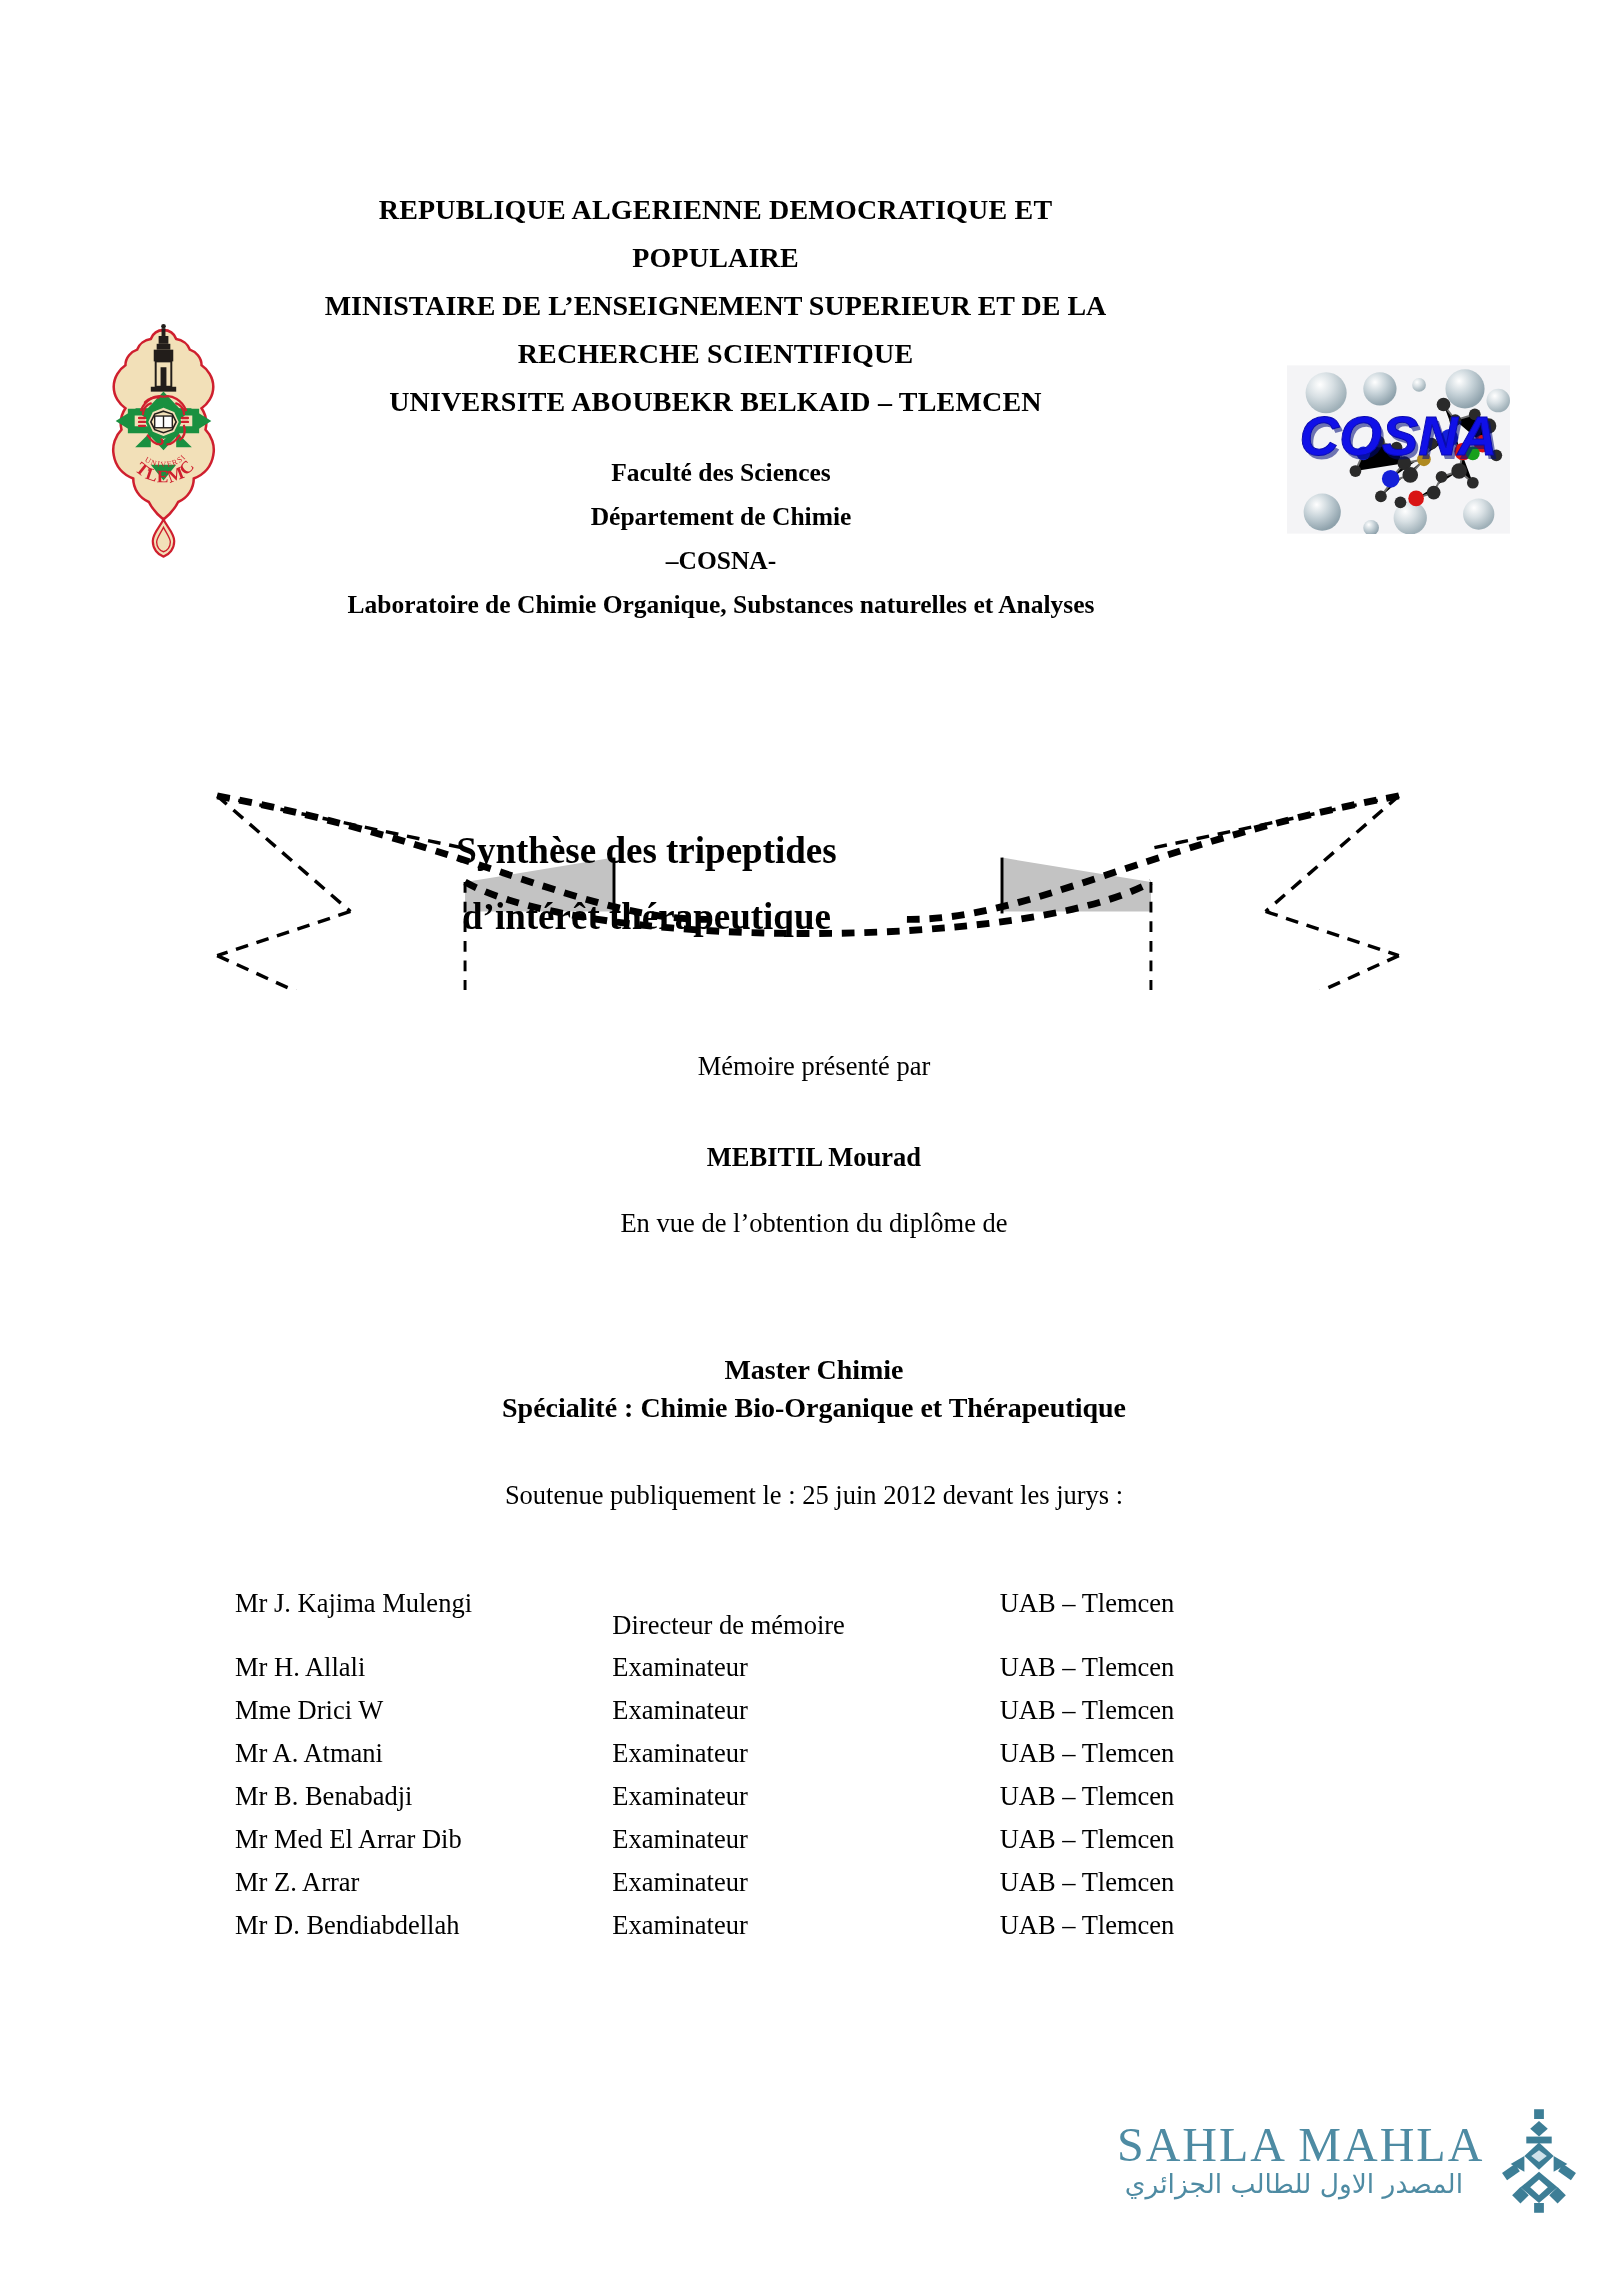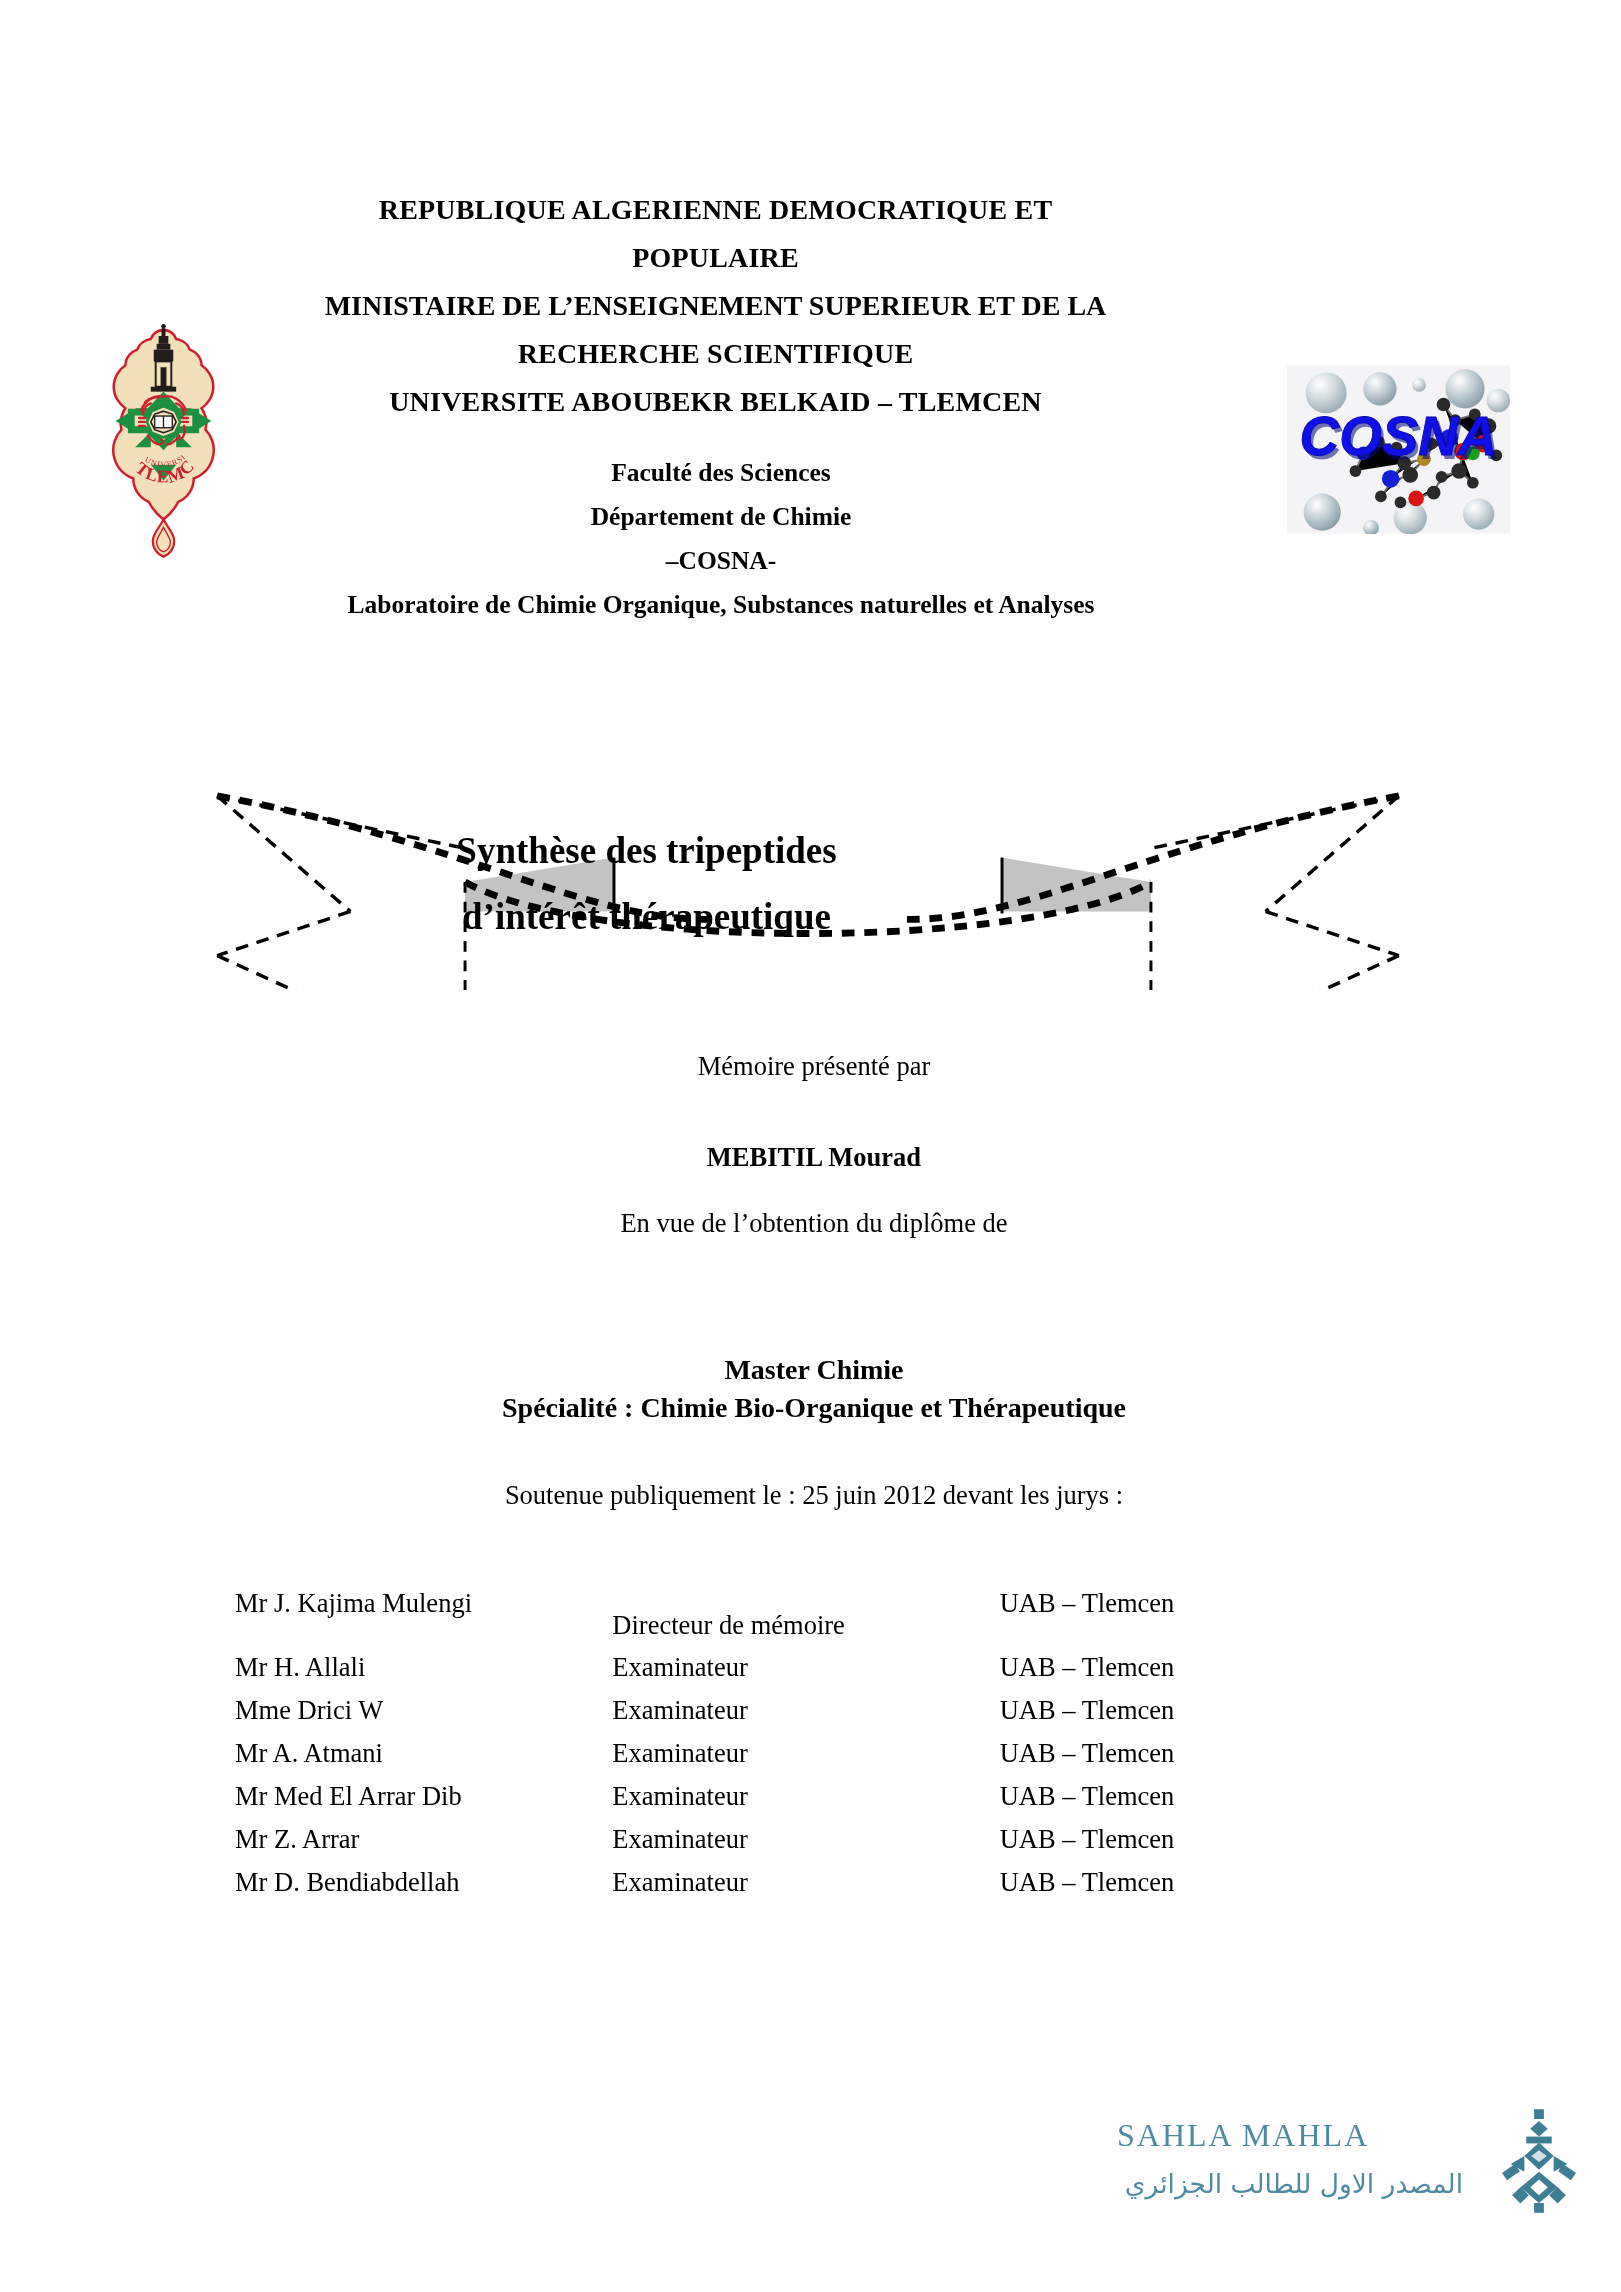--- a/index.html
+++ b/index.html
@@ -142,21 +142,21 @@
     left: 1117px;
     top: 2107px;
     width: 461px;
     height: 127px;
   }
   .wm-title {
     position: absolute;
     left: 0px;
     top: 9.8px;
     font-family: "Liberation Serif", "DejaVu Serif", serif;
-    font-size: 32px;
+    font-size: 48px;
     letter-spacing: 2px;
     color: #4e8ba3;
     white-space: nowrap;
   }
   .wm-sub {
     position: absolute;
     left: 7.8px;
     top: 61px;
     font-family: "DejaVu Sans", sans-serif;
     font-size: 26.5px;
@@ -402,20 +402,25 @@
         <td class="c-name">Mme Drici W</td>
         <td class="c-role">Examinateur</td>
         <td class="c-aff">UAB – Tlemcen</td>
       </tr>
       <tr class="row-examiner">
         <td class="c-name">Mr A. Atmani</td>
         <td class="c-role">Examinateur</td>
         <td class="c-aff">UAB – Tlemcen</td>
       </tr>
       <tr class="row-examiner">
+        <td class="c-name">Mr B. Benabadji</td>
+        <td class="c-role">Examinateur</td>
+        <td class="c-aff">UAB – Tlemcen</td>
+      </tr>
+      <tr class="row-examiner">
         <td class="c-name">Mr Med El Arrar Dib</td>
         <td class="c-role">Examinateur</td>
         <td class="c-aff">UAB – Tlemcen</td>
       </tr>
       <tr class="row-examiner">
         <td class="c-name">Mr Z. Arrar</td>
         <td class="c-role">Examinateur</td>
         <td class="c-aff">UAB – Tlemcen</td>
       </tr>
       <tr class="row-examiner">

